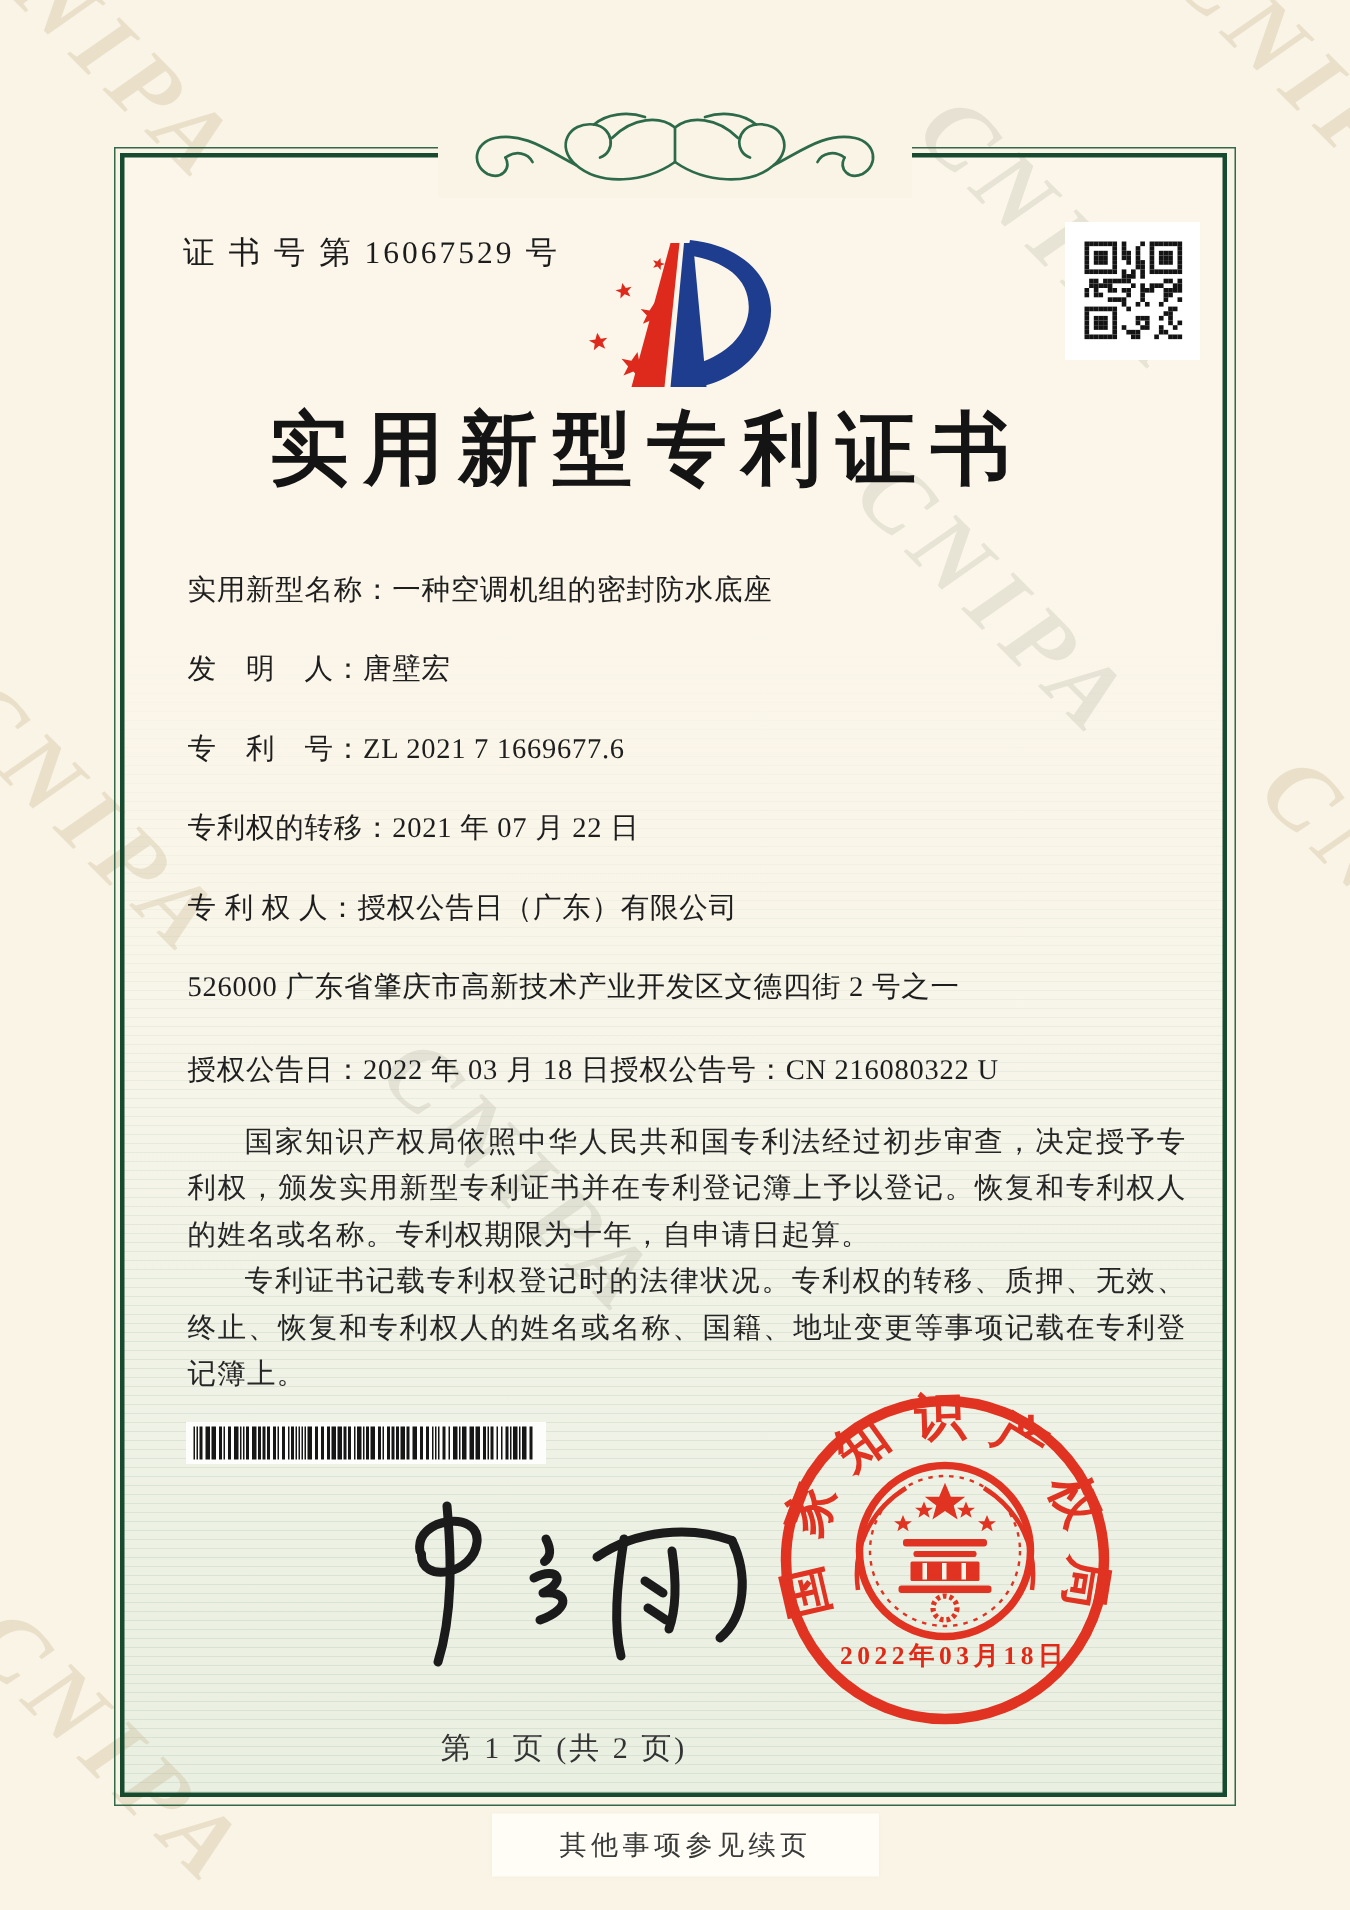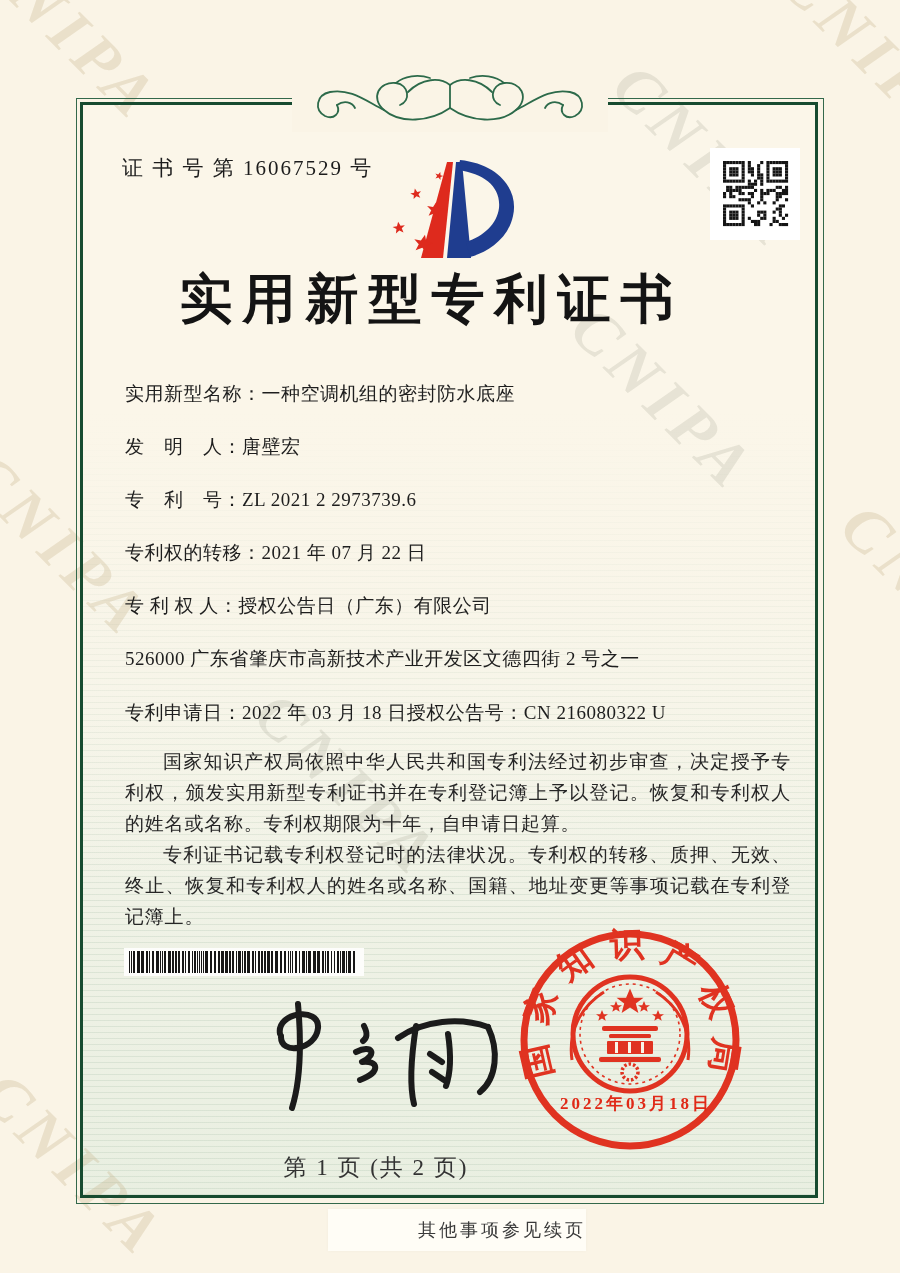--- a/index.html
+++ b/index.html
@@ -39,24 +39,24 @@
   .grant-right{}
   .paras{left:125px;top:746px;width:666px;}
   .paras p{margin:0;font-size:19px;line-height:31px;text-indent:2em;text-align:justify;color:#262626;letter-spacing:0.8px;}
   .barcode{left:124px;top:948px;}
   .director{left:125px;top:1032px;font-family:"Liberation Sans","DejaVu Sans",sans-serif;color:#222;}
   .director .line1{font-size:21px;letter-spacing:4px;margin-bottom:17px;}
   .director .line2{font-size:21px;letter-spacing:4px;}
   .signature{left:256px;top:996px;}
   .seal{left:512px;top:922px;}
   .seal-date{left:560px;top:1092px;font-size:17px;font-weight:600;color:#e02917;letter-spacing:3px;white-space:nowrap;z-index:4;}
-  .page-footer{left:0;top:1152px;width:752px;text-align:center;font-size:23px;letter-spacing:2px;color:#333;}
+  .page-footer{left:0;top:1152px;width:752px;text-align:center;font-size:20px;letter-spacing:2px;color:#333;}
   .note-box{
     left:328px;top:1209px;width:258px;height:42px;background:#fffdf6;
-    text-align:right;line-height:42px;font-size:18px;color:#3a3a3a;letter-spacing:3px;z-index:2;
+    text-align:center;line-height:42px;font-size:18px;color:#3a3a3a;letter-spacing:3px;z-index:2;
     box-shadow:0 0 4px rgba(0,0,0,0.03);
   }
   .qr{left:710px;top:148px;}
 </style>
 </head>
 <body>
 
 <div id="wm-layer">
     <div class="wm" style="left: -48px; top: -8px;">CNIPA</div>
     <div class="wm" style="left: 758px; top: 16px;">CNIPA</div>
@@ -324,37 +324,37 @@
       <div class="field-row">
         <span class="field-label">实用新型名称：</span>
         <span class="field-value">一种空调机组的密封防水底座</span>
       </div>
       <div class="field-row">
         <span class="field-label">发　明　人：</span>
         <span class="field-value">唐壁宏</span>
       </div>
       <div class="field-row">
         <span class="field-label">专　利　号：</span>
-        <span class="field-value">ZL 2021 2 2973739.6</span>
+        <span class="field-value">ZL 2021 7 1669677.6</span>
       </div>
       <div class="field-row">
         <span class="field-label">专利权的转移：</span>
         <span class="field-value">2021 年 07 月 22 日</span>
       </div>
       <div class="field-row">
         <span class="field-label">专 利 权 人：</span>
         <span class="field-value">授权公告日（广东）有限公司</span>
       </div>
       <div class="field-row">
         <span class="field-value">526000 广东省肇庆市高新技术产业开发区文德四街 2 号之一</span>
       </div>
     </div>
 
   <div class="abs grant-row">
-    <span><span>专利申请日：</span><span>2022 年 03 月 18 日</span></span>
+    <span><span>授权公告日：</span><span>2022 年 03 月 18 日</span></span>
     <span class="grant-right"><span>授权公告号：</span><span>CN 216080322 U</span></span>
   </div>
 
   <div class="abs paras" id="paras">
       <p>国家知识产权局依照中华人民共和国专利法经过初步审查，决定授予专利权，颁发实用新型专利证书并在专利登记簿上予以登记。恢复和专利权人的姓名或名称。专利权期限为十年，自申请日起算。</p>
       <p>专利证书记载专利权登记时的法律状况。专利权的转移、质押、无效、终止、恢复和专利权人的姓名或名称、国籍、地址变更等事项记载在专利登记簿上。</p>
     </div>
 
   <svg class="abs barcode" width="240" height="28" viewBox="0 0 240 28">
     <rect x="0" y="0" width="240" height="28" fill="#fdfdfb"></rect>

